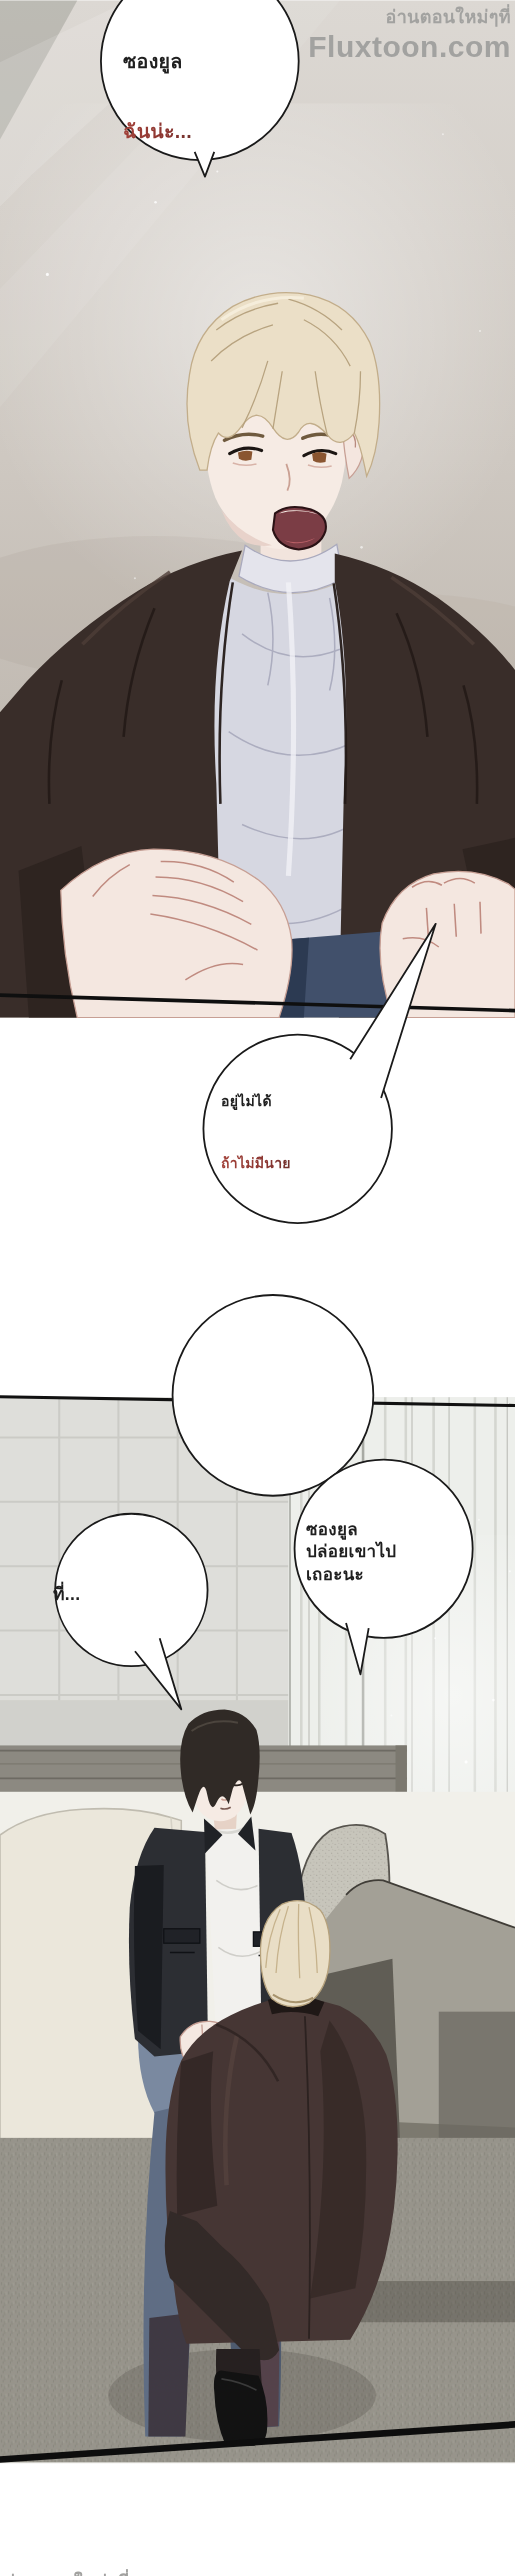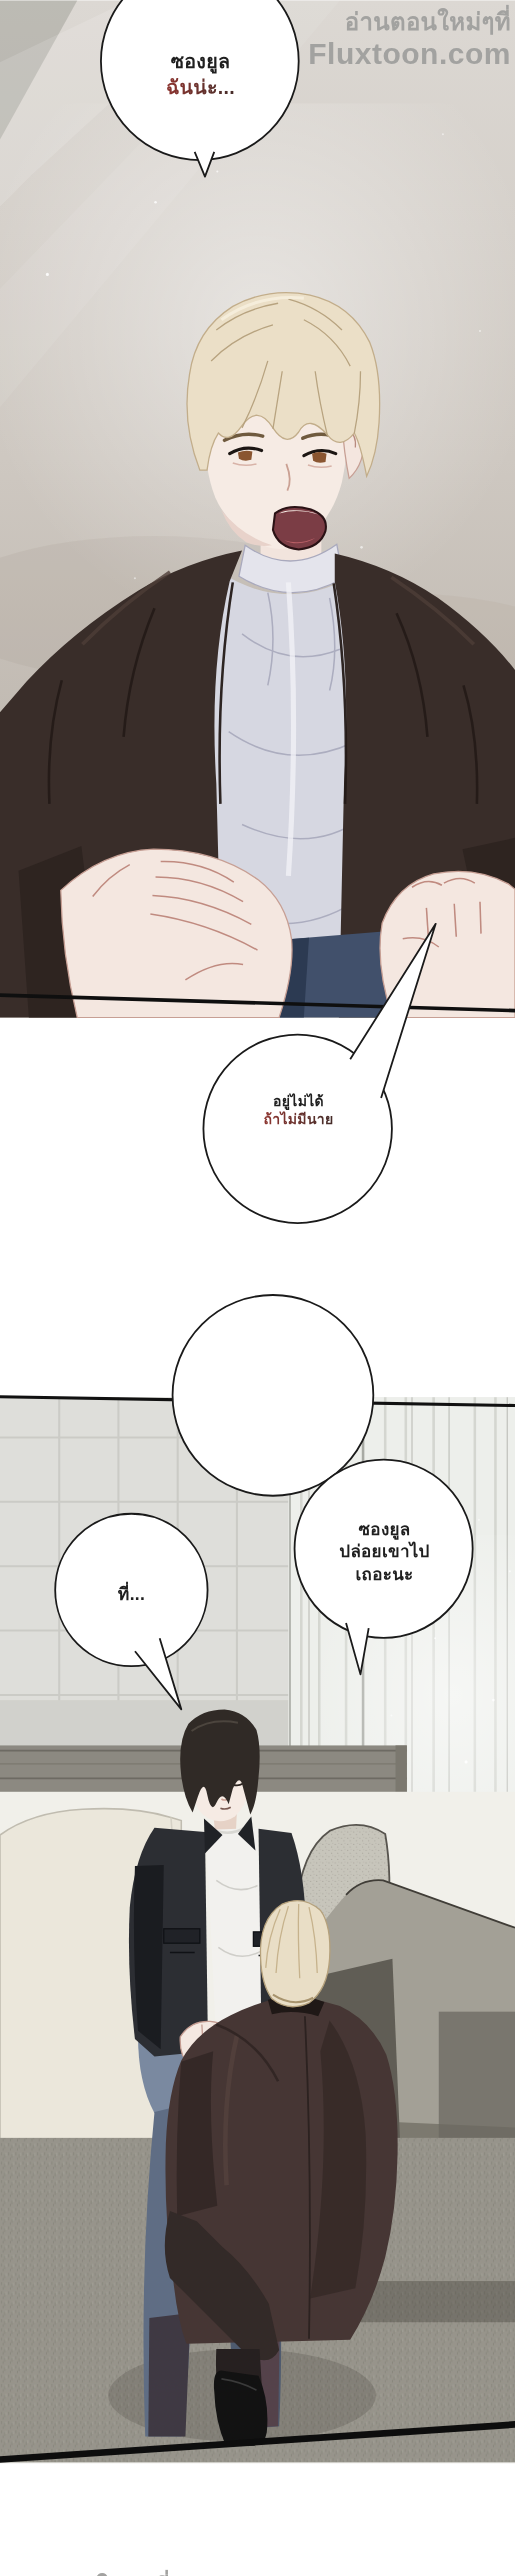--- a/index.html
+++ b/index.html
@@ -1,31 +1,31 @@
 <!DOCTYPE html>
 <html style="font-size:8.2px"><head>
 <meta charset="utf-8">
 <style>
   html,body{margin:0;padding:0;background:#ffffff;}
   .page{position:relative;width:515px;height:2784px;margin:0 auto;background:#ffffff;
         overflow:hidden;font-family:"Liberation Sans","DejaVu Sans",sans-serif;}
   .art{position:absolute;left:0;display:block;}
-  .bubble-text{position:absolute;text-align:center;color:#1f1f1f;font-weight:600;
+  .bubble-text{position:absolute;color:#1f1f1f;font-weight:600;
                letter-spacing:0.3px;line-height:1.32;}
   .bt1{left:123px;top:49px;width:155px;font-size:19.6px;}
   .bt2{left:221px;top:1092px;width:155px;font-size:14px;}
   .bt3{left:195px;top:1369px;width:157px;font-size:17px;}
   .bt4{left:306px;top:1519px;width:157px;font-size:17px;}
   .bt5{left:53px;top:1583px;width:157px;font-size:17.5px;}
   .accent{background:linear-gradient(95deg,#a24139 0%,#8a3530 30%,#55302c 62%,#2b2423 88%);
-          -webkit-background-clip:text;background-clip:text;color:transparent;}
+          -webkit-background-clip:text;background-clip:text;color:transparent;margin-top:44px;}
   .watermark{position:absolute;color:#a2a2a0;font-weight:600;line-height:1.22;}
   .wm-top{top:7.2px;right:4.1px;text-align:right;}
   .wm-bottom{top:2572px;left:4.1px;text-align:left;}
-  .wm-line1{font-size:24px;letter-spacing:0.3px;text-align:right;}
+  .wm-line1{font-size:18px;letter-spacing:0.3px;text-align:right;}
   .wm-line2{font-size:30px;letter-spacing:0.5px;}
 </style>
 </head>
 <body>
 
 <div class="page">
 
   <svg class="art" style="top:0" width="515" height="1018" viewBox="0 0 1000 1975" aria-label="Blonde man in dark brown suit and light turtleneck shouting, hands on lap">
     <defs>
       <linearGradient id="g1" x1="0" y1="0" x2="0" y2="1">

